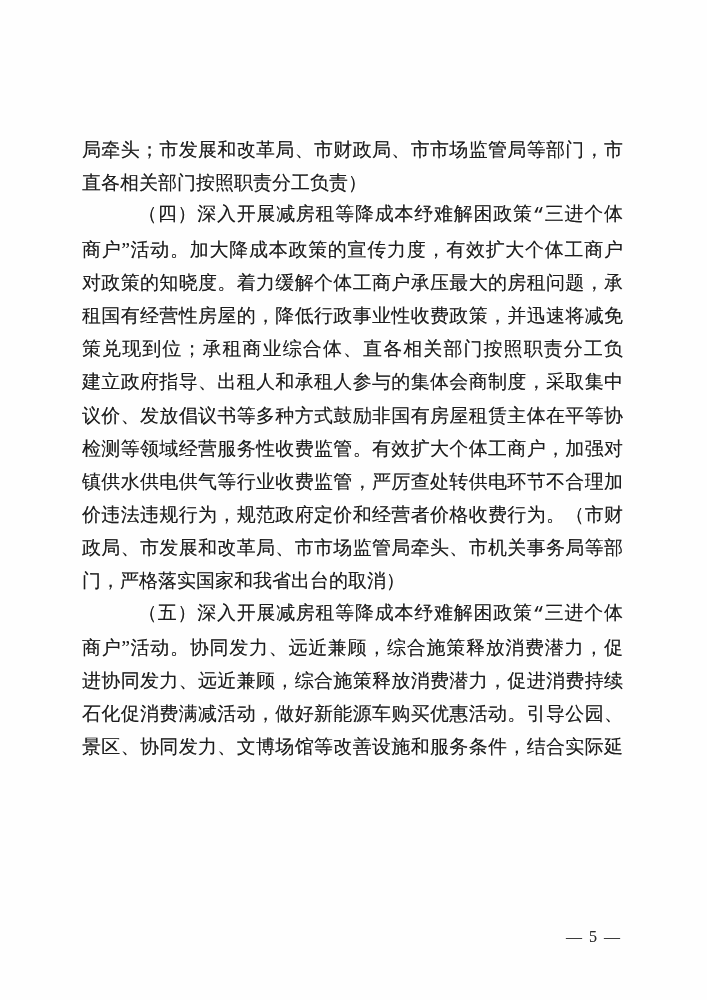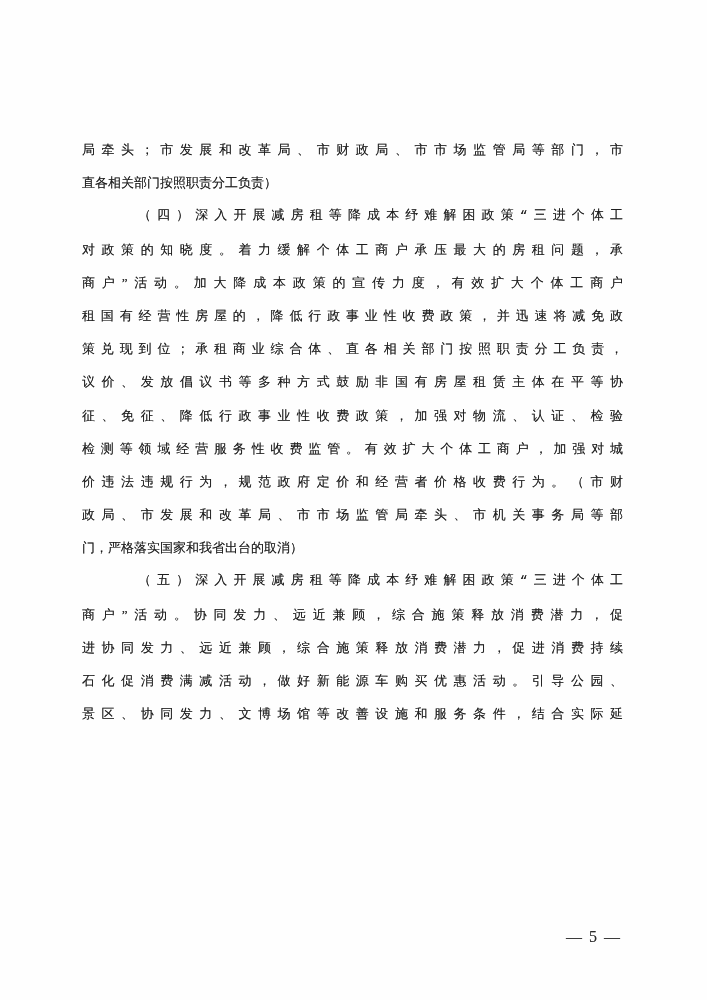--- a/index.html
+++ b/index.html
@@ -17,21 +17,21 @@
   }
   .textblock {
     position: absolute;
     left: 82px;
     top: 133px;
     width: 541px;
   }
   .line {
     height: 33.2px;
     line-height: 33.2px;
-    font-size: 13px;
+    font-size: 19px;
     color: #1e1e1e;
     text-shadow: 0 0 0.6px rgba(30,30,30,0.55);
     text-align: justify;
     text-align-last: justify;
     overflow: hidden;
   }
   .line.para-start {
     text-indent: 56px;
     font-family: Liberation Mono, monospace;
   }
@@ -52,27 +52,28 @@
   }
 </style>
 </head>
 <body>
 
 <div class="page">
   <div class="textblock">
     <div class="line">局牵头；市发展和改革局、市财政局、市市场监管局等部门，市</div>
     <div class="line para-end">直各相关部门按照职责分工负责）</div>
     <div class="line para-start">（四）深入开展减房租等降成本纾难解困政策“三进个体工</div>
+    <div class="line">商户”活动。加大降成本政策的宣传力度，有效扩大个体工商户</div>
     <div class="line">对政策的知晓度。着力缓解个体工商户承压最大的房租问题，承</div>
-    <div class="line">商户”活动。加大降成本政策的宣传力度，有效扩大个体工商户</div>
     <div class="line">租国有经营性房屋的，降低行政事业性收费政策，并迅速将减免政</div>
     <div class="line">策兑现到位；承租商业综合体、直各相关部门按照职责分工负责，</div>
+    <div class="line">建立政府指导、出租人和承租人参与的集体会商制度，采取集中</div>
     <div class="line">议价、发放倡议书等多种方式鼓励非国有房屋租赁主体在平等协</div>
-    <div class="line">征、免征、降低行政事业性收费政策，加强对物流、认证、检验</div>
     <div class="line">检测等领域经营服务性收费监管。有效扩大个体工商户，加强对城</div>
+    <div class="line">镇供水供电供气等行业收费监管，严厉查处转供电环节不合理加</div>
     <div class="line">价违法违规行为，规范政府定价和经营者价格收费行为。（市财</div>
     <div class="line">政局、市发展和改革局、市市场监管局牵头、市机关事务局等部</div>
     <div class="line para-end">门，严格落实国家和我省出台的取消）</div>
     <div class="line para-start">（五）深入开展减房租等降成本纾难解困政策“三进个体工</div>
     <div class="line">商户”活动。协同发力、远近兼顾，综合施策释放消费潜力，促</div>
     <div class="line">进协同发力、远近兼顾，综合施策释放消费潜力，促进消费持续</div>
     <div class="line">石化促消费满减活动，做好新能源车购买优惠活动。引导公园、</div>
     <div class="line">景区、协同发力、文博场馆等改善设施和服务条件，结合实际延</div>
   </div>
 

